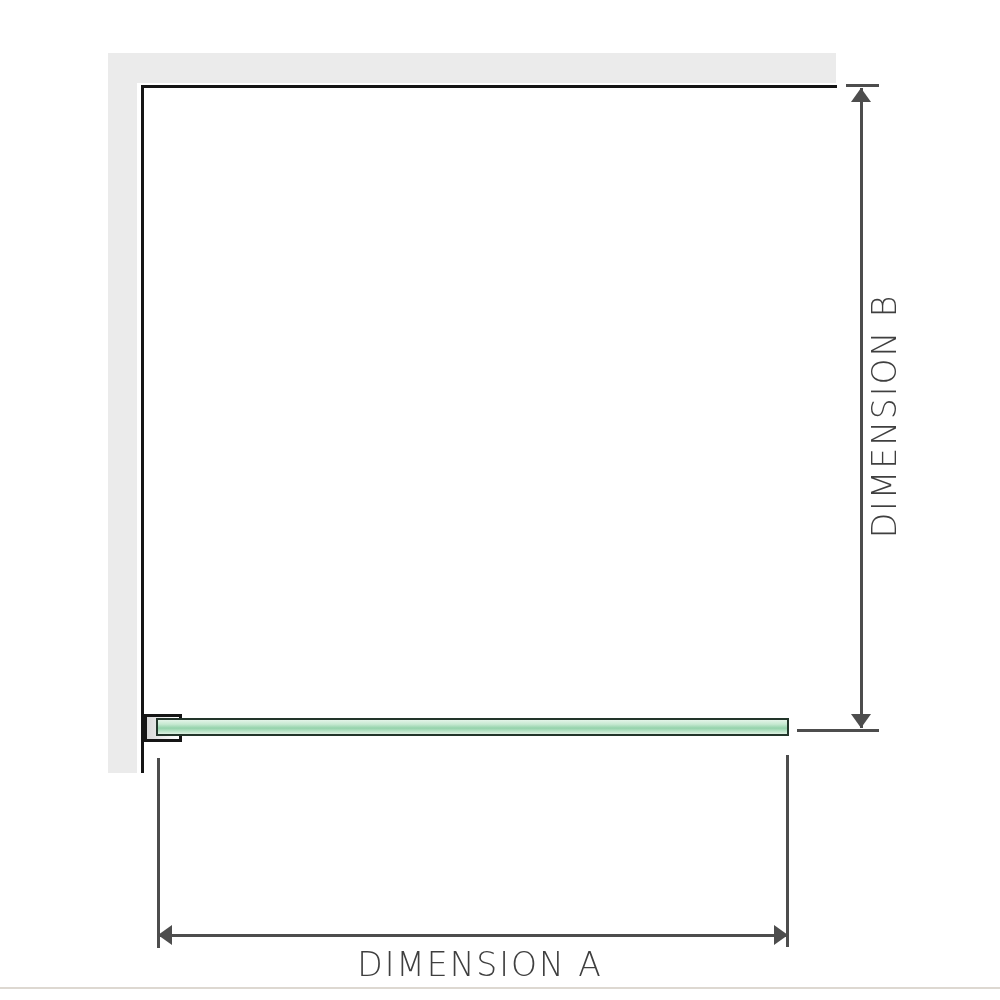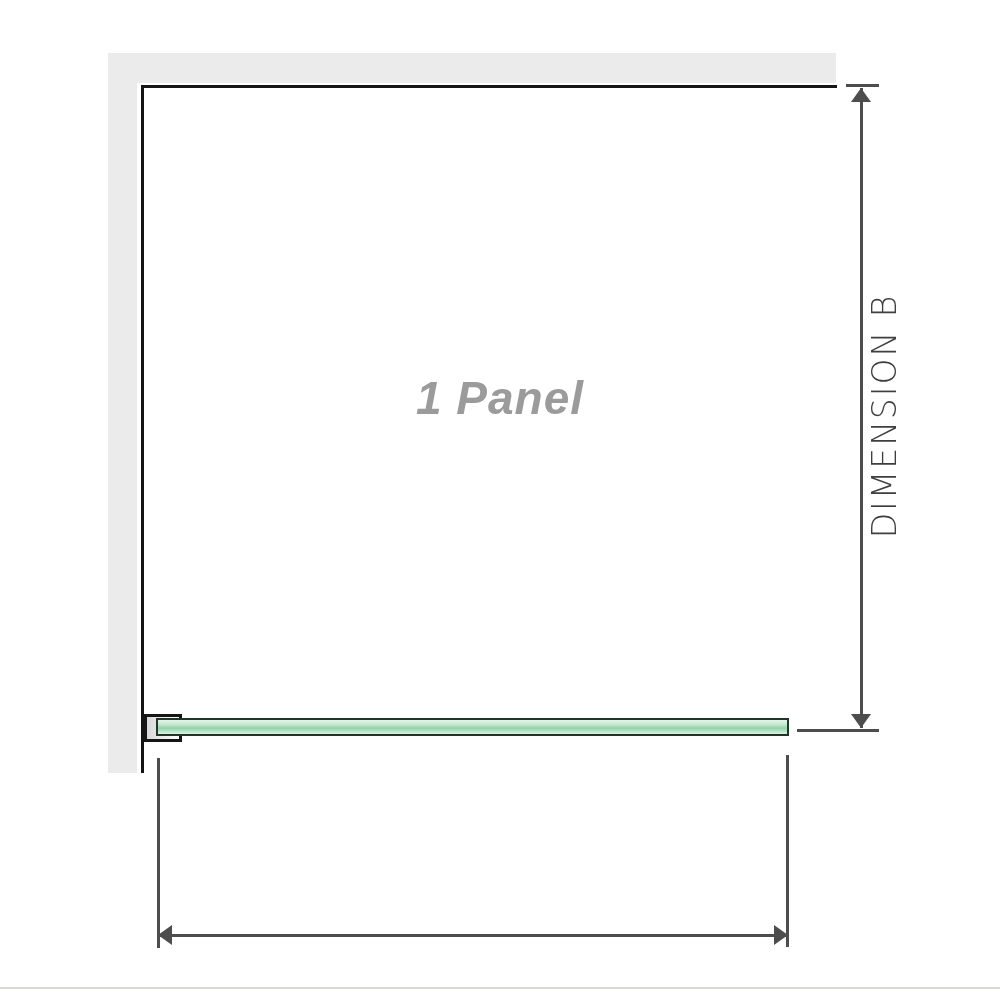--- a/index.html
+++ b/index.html
@@ -115,33 +115,33 @@
 </head>
 <body>
 
 <div class="stage">
 
   <div class="abs wall-top"></div>
   <div class="abs wall-left"></div>
   <div class="abs edge-top"></div>
   <div class="abs edge-left"></div>
 
-  <div class="abs panel-label">1 Panel</div>
 
   <div class="abs bracket"></div>
   <div class="abs glass"></div>
 
   <div class="abs dimline dim-b-line"></div>
   <div class="abs dimline dim-b-tick-top"></div>
   <div class="abs dimline dim-b-tick-bottom"></div>
   <div class="abs arrow arrow-up"></div>
   <div class="abs arrow arrow-down"></div>
   <div class="abs dim-label dim-b-label">DIMENSION B</div>
 
   <div class="abs dimline dim-a-ext-left"></div>
   <div class="abs dimline dim-a-ext-right"></div>
   <div class="abs dimline dim-a-line"></div>
   <div class="abs arrow arrow-left"></div>
   <div class="abs arrow arrow-right"></div>
+  <div class="abs dim-label dim-a-label">DIMENSION A</div>
 
   <div class="abs baseline"></div>
 
 </div>
 
 </body></html>

